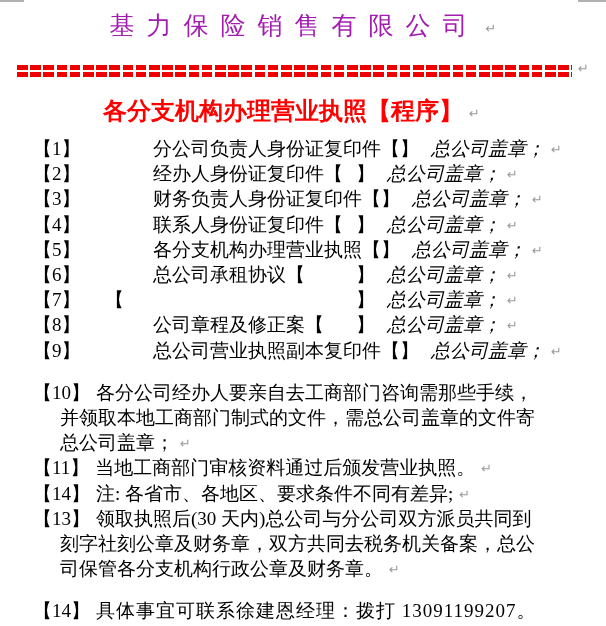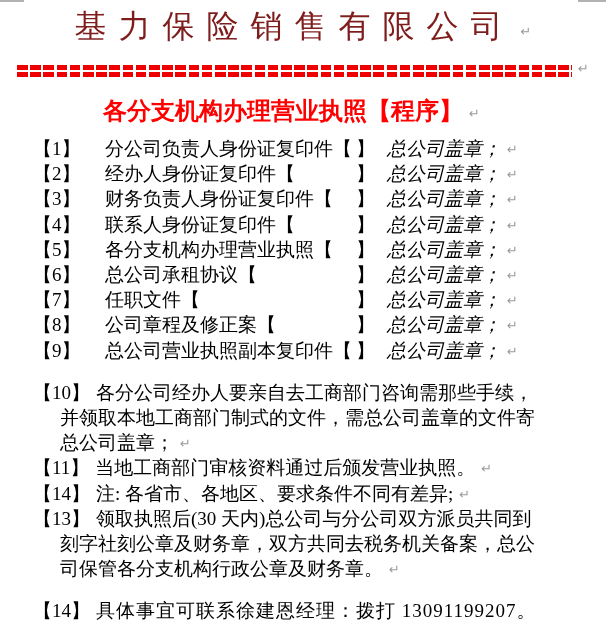--- a/index.html
+++ b/index.html
@@ -25,22 +25,22 @@
     line-height:1;
     position:relative;
     top:-1px;
     margin-left:6px;
     white-space:nowrap;
   }
 
   
   .title-line { text-align:center; }
   .doc-title {
-    color:#7f1d1d;
-    font-size:32px;
+    color:#a21caf;
+    font-size:25px;
     line-height:36px;
     letter-spacing:12px;
     white-space:nowrap;
   }
 
   
   .sep-wrap { margin-top:16px; margin-left:17px; white-space:nowrap; }
   .sep {
     display:inline-block;
     width:555px; height:13px;
@@ -66,21 +66,21 @@
   .list { margin-top:10px; font-size:19px; line-height:25.2px; }
   .row {
     display:flex;
     align-items:baseline;
     margin-left:33px;
     width:485px;
     height:25.2px;
     white-space:nowrap;
   }
   .row .num   { flex:0 0 72px; }
-  .row .label { flex:0 0 auto; }
+  .row .label { flex:0 0 auto;margin-left:48px; }
   .row .bopen { flex:0 0 auto; }
   .row .gap   { flex:1 1 auto; min-width:0; }
   .row .bclose{ flex:0 0 auto; }
   .row .suffix{ flex:0 0 auto; margin-left:12px;font-style:italic; }
   .row .mark  { flex:0 0 auto; }
 
   .para {
     margin-left:33px;
     width:545px;
     padding-left:27px;
@@ -166,21 +166,20 @@
       <span class="label">总公司承租协议</span>
       <span class="bopen">【</span>
       <span class="gap"></span>
       <span class="bclose">】</span>
       <span class="suffix">总公司盖章；</span>
       <span class="mark">↵</span>
   </div>
 
   <div class="row">
     <span class="num">【7】</span>
-      <span class="label">任职文件</span>
       <span class="bopen">【</span>
       <span class="gap"></span>
       <span class="bclose">】</span>
       <span class="suffix">总公司盖章；</span>
       <span class="mark">↵</span>
   </div>
 
   <div class="row">
     <span class="num">【8】</span>
       <span class="label">公司章程及修正案</span>

